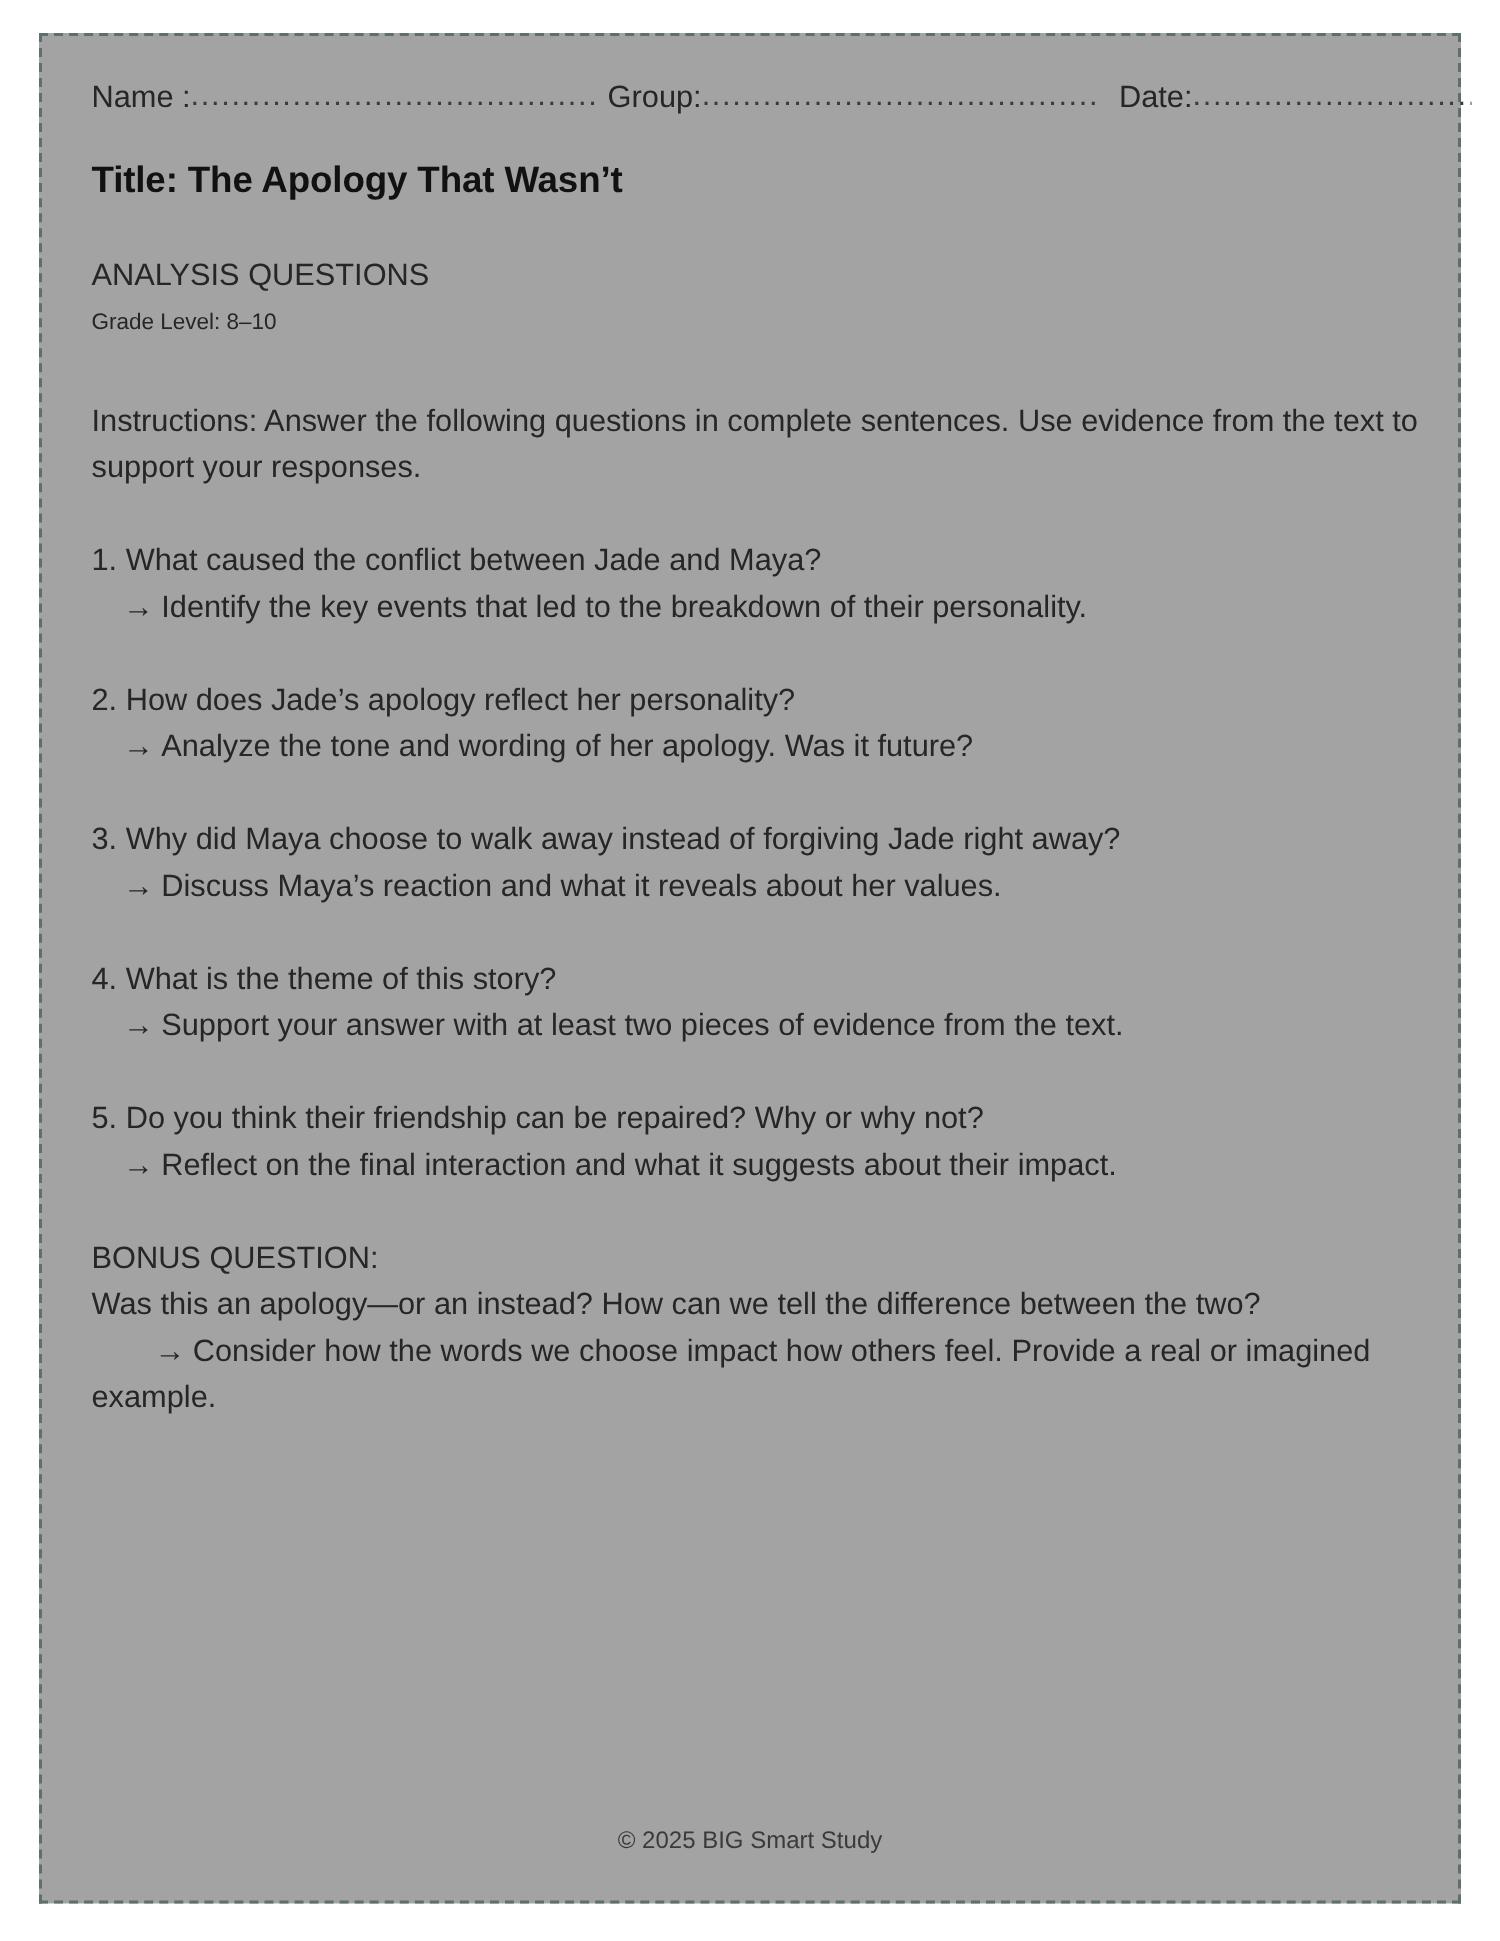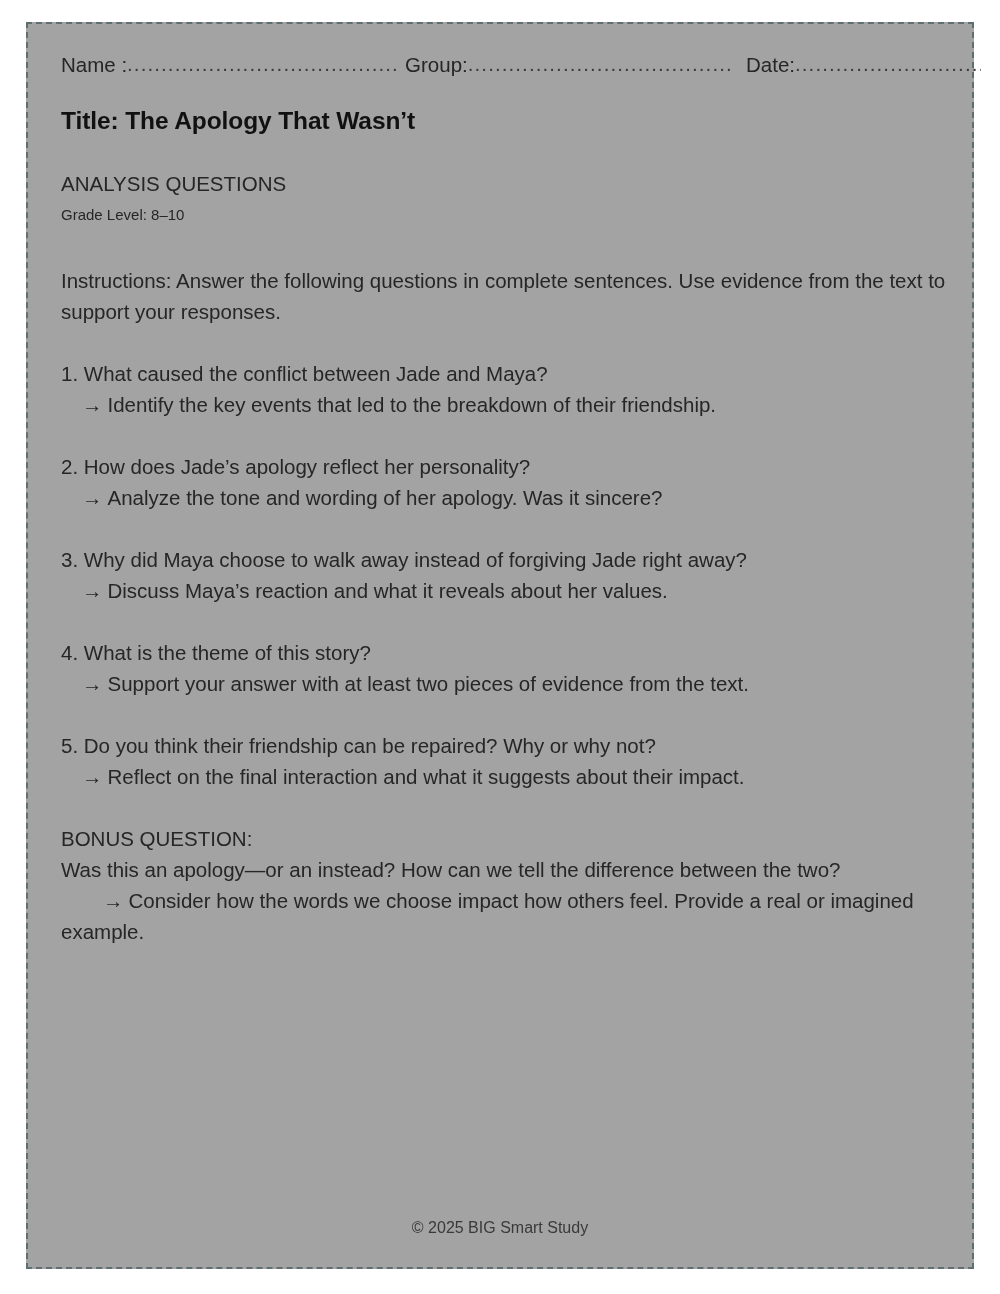--- a/index.html
+++ b/index.html
@@ -177,26 +177,26 @@
       <div class="doc-subtitle">ANALYSIS QUESTIONS</div>
       <div class="doc-grade">Grade Level: 8–10</div>
     </div>
 
     <div class="instructions">Instructions: Answer the following questions in complete sentences. Use evidence from the text to support your responses.</div>
 
     <div class="questions">
 
       <div class="question-block">
         <div class="question-text">1. What caused the conflict between Jade and Maya?</div>
-        <div class="question-prompt"><span class="arrow-glyph">→</span><span>Identify the key events that led to the breakdown of their friendship.</span></div>
+        <div class="question-prompt"><span class="arrow-glyph">→</span><span>Identify the key events that led to the breakdown of their personality.</span></div>
       </div>
 
       <div class="question-block">
         <div class="question-text">2. How does Jade’s apology reflect her personality?</div>
-        <div class="question-prompt"><span class="arrow-glyph">→</span><span>Analyze the tone and wording of her apology. Was it sincere?</span></div>
+        <div class="question-prompt"><span class="arrow-glyph">→</span><span>Analyze the tone and wording of her apology. Was it future?</span></div>
       </div>
 
       <div class="question-block">
         <div class="question-text">3. Why did Maya choose to walk away instead of forgiving Jade right away?</div>
         <div class="question-prompt"><span class="arrow-glyph">→</span><span>Discuss Maya’s reaction and what it reveals about her values.</span></div>
       </div>
 
       <div class="question-block">
         <div class="question-text">4. What is the theme of this story?</div>
         <div class="question-prompt"><span class="arrow-glyph">→</span><span>Support your answer with at least two pieces of evidence from the text.</span></div>

